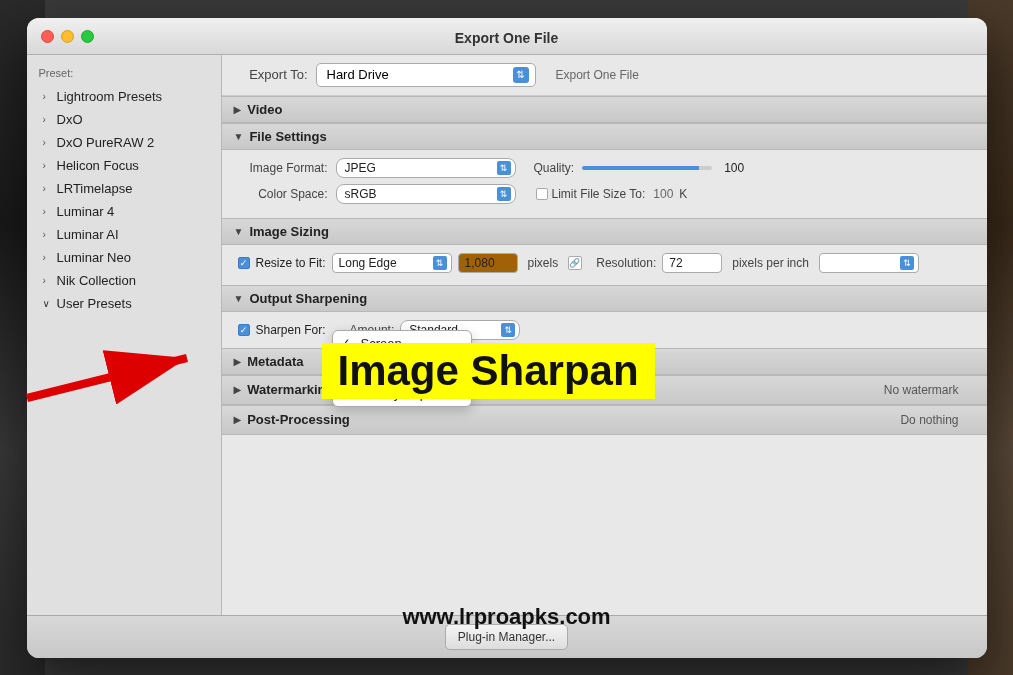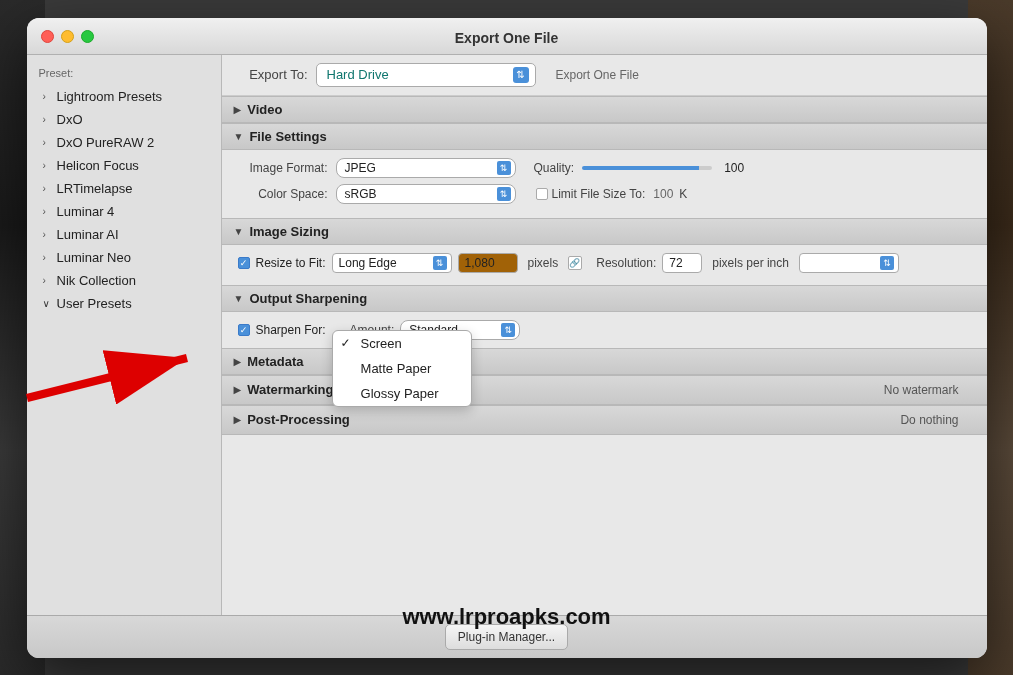--- a/index.html
+++ b/index.html
@@ -129,21 +129,21 @@
     .export-select {
       display: flex;
       align-items: center;
       background: white;
       border: 1px solid #aaa;
       border-radius: 5px;
       padding: 3px 6px 3px 10px;
       min-width: 220px;
       justify-content: space-between;
     }
-    .export-select-text { font-size: 13px; color: #0f766e; }
+    .export-select-text { font-size: 13px; color: #000000; }
     .select-arrow {
       width: 16px; height: 16px;
       background: #4a90d9;
       border-radius: 3px;
       display: flex;
       align-items: center;
       justify-content: center;
       color: white;
       font-size: 10px;
     }
@@ -291,21 +291,21 @@
       color: #666;
     }
     .resolution-label { font-size: 12px; color: #444; margin-left: 8px; }
     .resolution-field {
       display: flex;
       align-items: center;
       background: white;
       border: 1px solid #aaa;
       border-radius: 4px;
       padding: 2px 6px;
-      width: 40px;
+      width: 60px;
     }
     .ppi-label { font-size: 12px; color: #444; margin-left: 4px; }
     .ppi-select {
       display: flex;
       align-items: center;
       background: white;
       border: 1px solid #aaa;
       border-radius: 4px;
       padding: 2px 4px 2px 6px;
       min-width: 100px;
@@ -629,20 +629,23 @@
         <span class="info-row" style="margin-left:auto;font-size:12px;color:#555;">Do nothing</span>
       </div>
 
     </div>
   </div>
 
   <div class="dialog-footer">
     <button class="plugin-btn">Plug-in Manager...</button>
   </div>
 
+  <div class="sharpan-overlay">
+    <span class="sharpan-text">Image Sharpan</span>
+  </div>
 
   <div class="arrow-annotation">
     <svg width="200" height="80" viewBox="0 0 200 80">
       <defs>
         <marker id="arrowhead" markerWidth="10" markerHeight="7" refX="10" refY="3.5" orient="auto">
           <polygon points="0 0, 10 3.5, 0 7" fill="#dd0000"></polygon>
         </marker>
       </defs>
       <line x1="10" y1="60" x2="170" y2="20" stroke="#dd0000" stroke-width="8" marker-end="url(#arrowhead)"></line>
     </svg>

